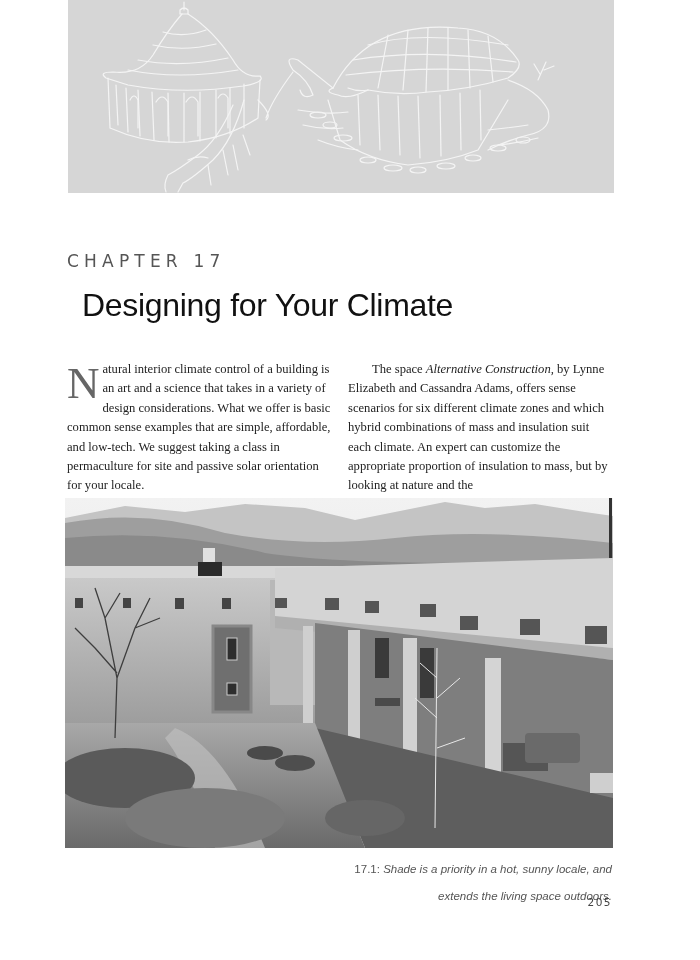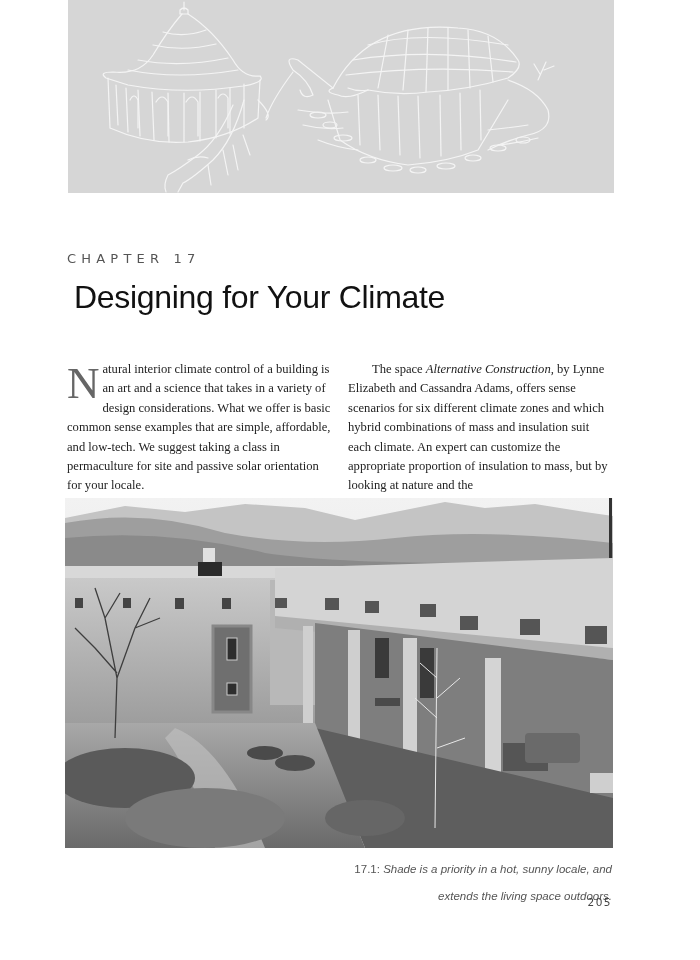--- a/index.html
+++ b/index.html
@@ -1,20 +1,20 @@
 <!DOCTYPE html>
 <html><head>
 <meta charset="utf-8">
 <style>
   html, body { margin: 0; padding: 0; background: #ffffff; }
   body { width: 700px; height: 960px; position: relative; overflow: hidden; font-family: "Liberation Serif", "DejaVu Serif", serif; color: #1a1a1a; }
   .banner { position: absolute; left: 68px; top: 0; width: 546px; height: 193px; background: #d6d6d6; overflow: hidden; }
   .banner svg { position: absolute; left: 0; top: 0; }
-  .chapter-label { position: absolute; left: 67px; top: 251px; font-family: "DejaVu Sans", "Liberation Sans", sans-serif; font-size: 13px; letter-spacing: 5.2px; color: #555; font-weight: normal; }
-  .chapter-title { position: absolute; left: 66px; top: 271px; font-family: "Liberation Sans", "DejaVu Sans", sans-serif; font-size: 32px; font-weight: normal; color: #111; margin: 8px; letter-spacing: -0.3px; }
+  .chapter-label { position: absolute; left: 67px; top: 251px; font-family: "DejaVu Sans", "Liberation Sans", sans-serif; font-size: 17px; letter-spacing: 5.2px; color: #555; font-weight: normal; }
+  .chapter-title { position: absolute; left: 66px; top: 271px; font-family: "Liberation Sans", "DejaVu Sans", sans-serif; font-size: 32px; font-weight: normal; color: #111; margin: 16px; letter-spacing: -0.3px; }
   .col { position: absolute; top: 360px; width: 264px; font-size: 12.6px; line-height: 19.4px; color: #222; }
   .col-left { left: 67px; }
   .col-right { left: 348px; width: 266px; }
   .dropcap { float: left; font-size: 45px; line-height: 34px; height: 36px; margin: 6px 3px 0 0; color: #666; font-family: "Liberation Serif", serif; }
   .indent { display: inline-block; width: 24px; }
   .col p { margin: 0; text-align: left; }
   .photo { position: absolute; left: 65px; top: 498px; width: 548px; height: 350px; overflow: hidden; background: #8a8a8a; }
   .photo svg { display: block; }
   .caption { position: absolute; right: 88px; top: 856px; width: 300px; text-align: right; font-family: "Liberation Sans", "DejaVu Sans", sans-serif; font-size: 11.5px; line-height: 27px; color: #555; }
   .caption .fig-num { font-style: normal; }

